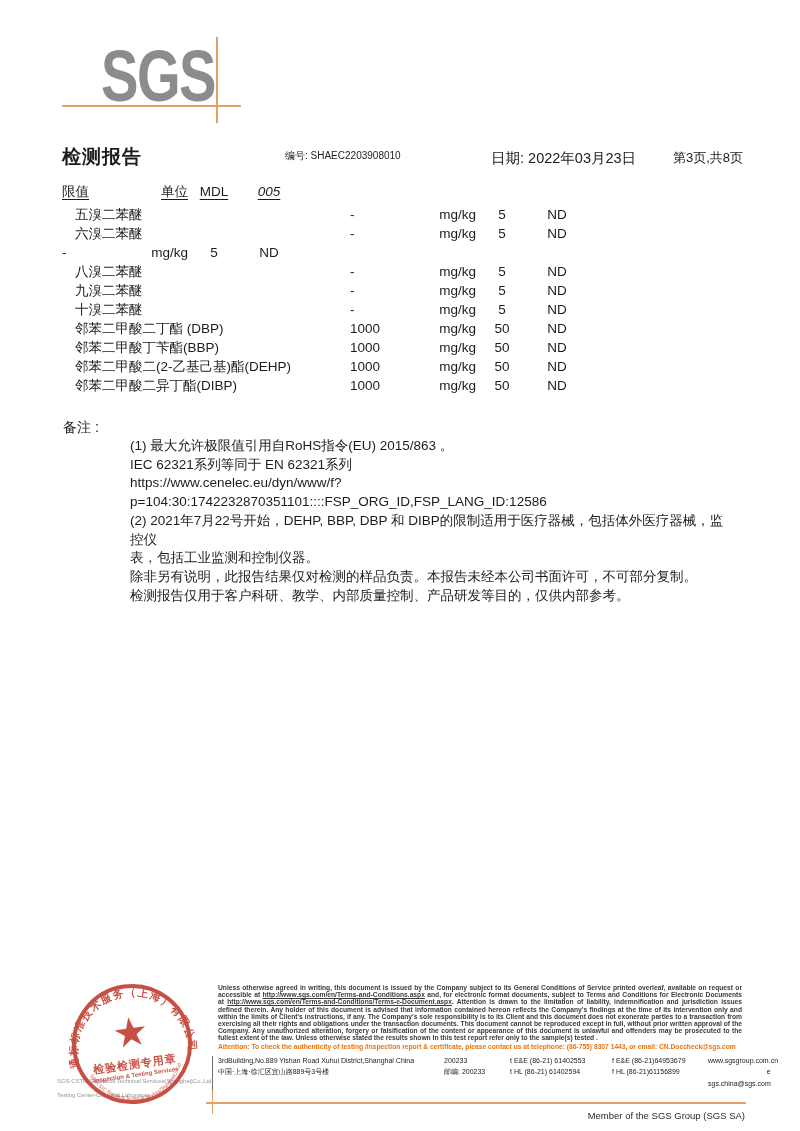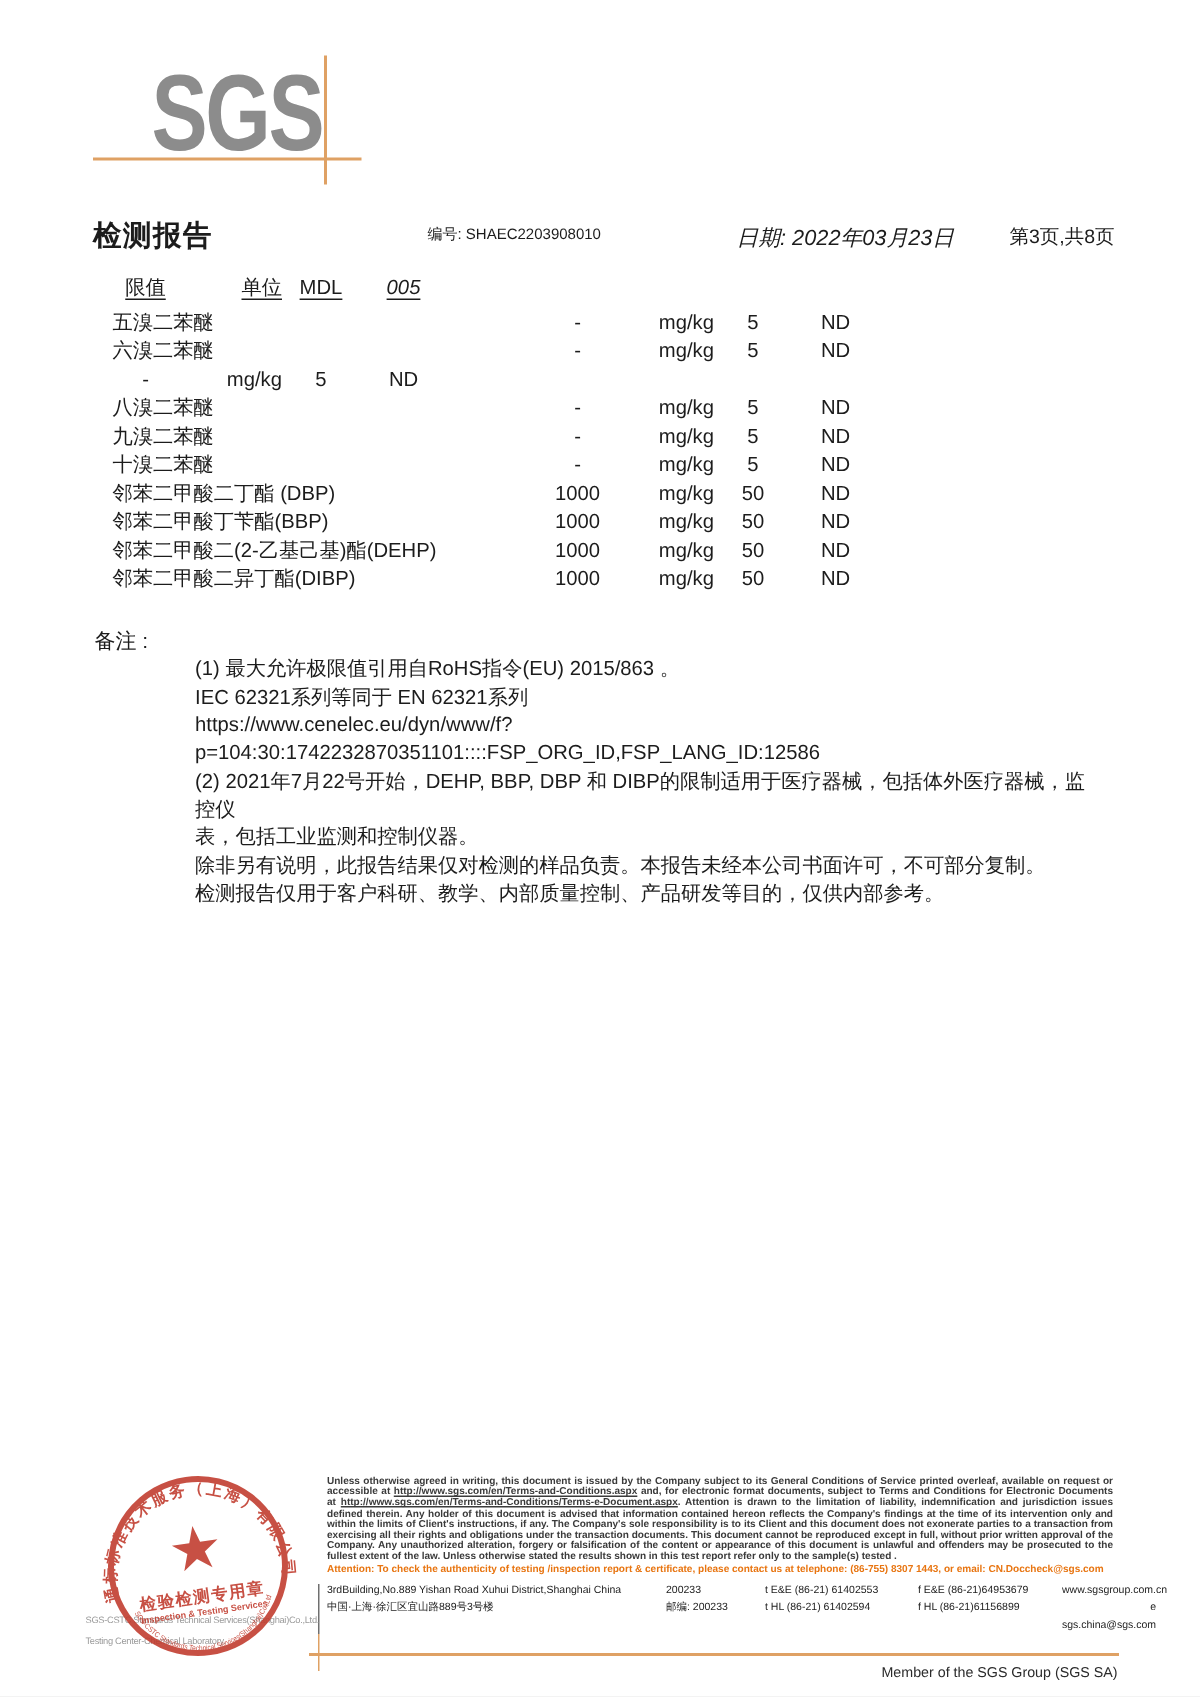--- a/index.html
+++ b/index.html
@@ -14,30 +14,30 @@
     position:absolute;left:101px;top:40px;
     font-size:72px;font-weight:bold;color:#8c8c8c;
     letter-spacing:-2px;line-height:1;
     transform:scaleX(0.78);transform-origin:left top;
   }
   .logo-hline{position:absolute;left:62px;top:105px;width:179px;height:2px;background:#dfa164;}
   .logo-vline{position:absolute;left:216px;top:37px;width:2px;height:86px;background:#dfa164;}
   
   .report-title{position:absolute;left:62px;top:144px;font-size:19px;font-weight:bold;letter-spacing:1px;}
   .report-no{position:absolute;left:285px;top:149px;font-size:10px;}
-  .report-date{position:absolute;left:491px;top:149px;font-size:14.5px;font-style:italic;}
+  .report-date{position:absolute;left:491px;top:149px;font-size:14.5px;}
   .report-page{position:absolute;left:647px;top:149px;font-size:13px;margin-left:26px;}
   
   .rtable{position:absolute;left:62px;top:182px;width:540px;}
   .thead{display:flex;line-height:20px;font-size:13.5px;}
   .thead .hd{text-decoration:underline;text-underline-offset:3px;}
   .trow{display:flex;line-height:19px;font-size:13.5px;}
   .c{display:inline-block;}
   .c.name{width:288px;padding-left:13px;box-sizing:border-box;text-align:left;}
-  .c.limit{width:70px;text-align:center;}
+  .c.limit{width:70px;}
   .c.unit{width:56px;text-align:right;}
   .c.mdl{width:52px;text-align:center;}
   .c.val{width:58px;text-align:center;}
   .tbody{margin-top:3px;}
   .italic{font-style:italic;}
   
   .notes-label{position:absolute;left:63px;top:419px;font-size:14px;}
   .notes-lines{position:absolute;left:130px;top:437px;width:600px;font-size:13.5px;line-height:18.7px;}
   
   .footer-text{position:absolute;left:218px;top:984px;width:524px;}

